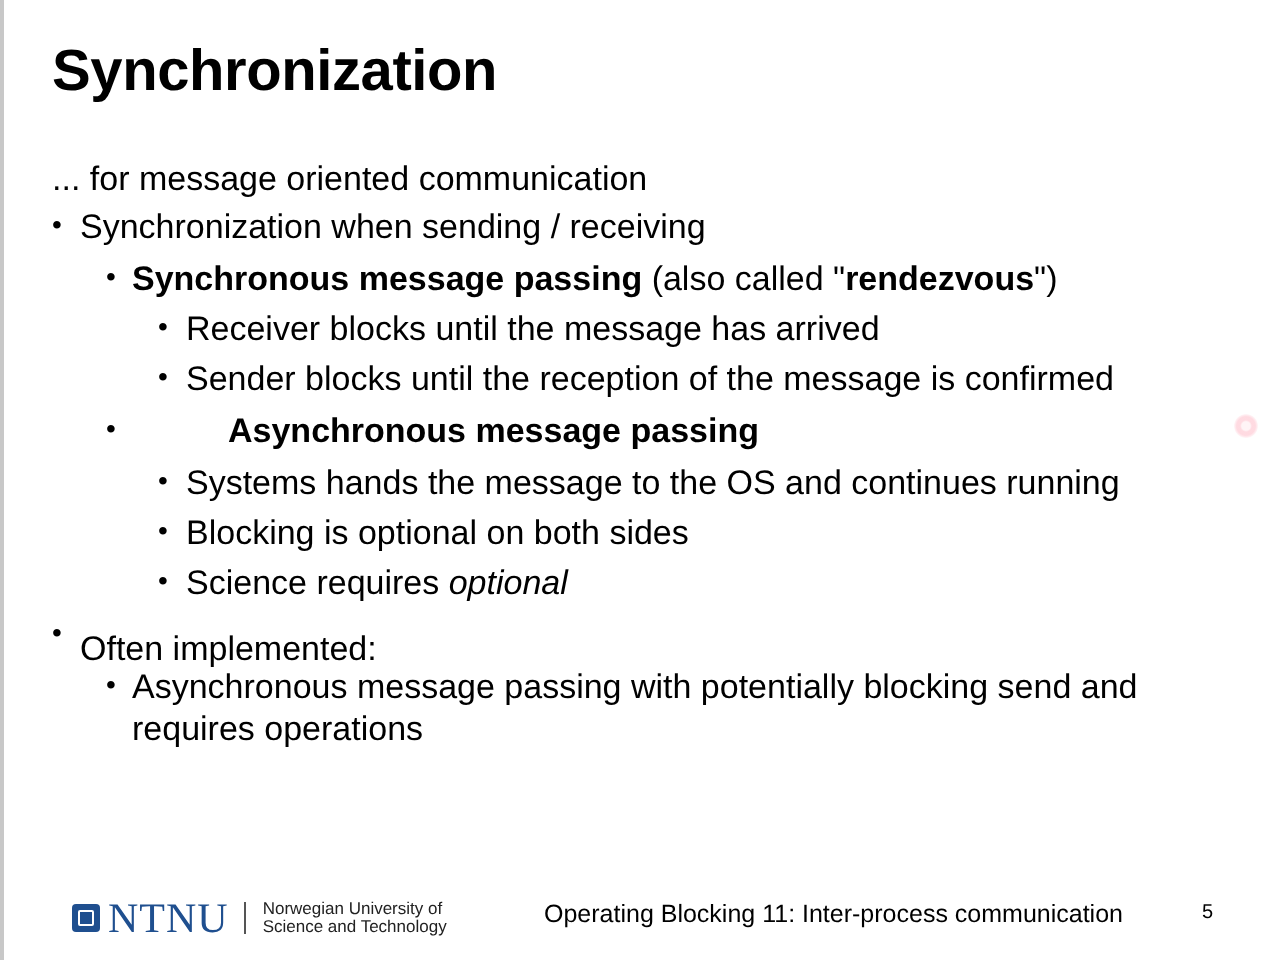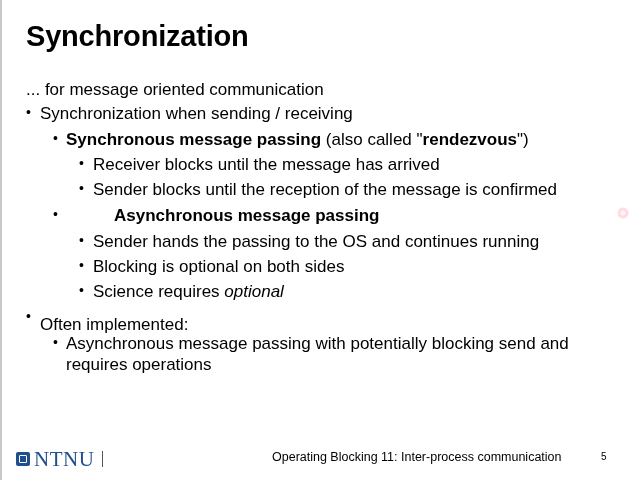--- a/index.html
+++ b/index.html
@@ -18,21 +18,21 @@
       font-size: 29px; font-weight: bold; letter-spacing: -0.2px;
     }
     .content { position: absolute; left: 0; top: 78px; width: 640px; }
     .line {
       position: absolute; font-size: 17px; line-height: 20px; white-space: nowrap;
     }
     .bullet { position: absolute; font-size: 14px; }
     .b { font-weight: bold; text-align: right; }
     .i { font-style: italic; }
     .footer-logo {
-      position: absolute; left: 16px; top: 449px; display: flex; align-items: center;
+      position: absolute; left: 36px; top: 449px; display: flex; align-items: center;
     }
     .logo-box {
       width: 14px; height: 14px; background: #1f4f8f; border-radius: 2px;
       display: flex; align-items: center; justify-content: center;
     }
     .logo-box-inner {
       width: 6px; height: 6px; border: 1.5px solid #fff; border-radius: 1px;
     }
     .logo-text {
       font-family: "Liberation Serif", serif; font-size: 21px; color: #1f4f8f;
@@ -72,21 +72,21 @@
   <span class="bullet" style="left:79px; top:77px;">•</span>
   <div class="line" style="left:93px; top:77px;">Receiver blocks until the message has arrived</div>
 
   <span class="bullet" style="left:79px; top:102px;">•</span>
   <div class="line" style="left:93px; top:102px;">Sender blocks until the reception of the message is confirmed</div>
 
   <span class="bullet" style="left:53px; top:128px;">•</span>
   <div class="line b" style="left:66px; top:128px;margin-left:48px;">Asynchronous message passing</div>
 
   <span class="bullet" style="left:79px; top:154px;">•</span>
-  <div class="line" style="left:93px; top:154px;">Sender hands the passing to the OS and continues running</div>
+  <div class="line" style="left:93px; top:154px;">Systems hands the message to the OS and continues running</div>
 
   <span class="bullet" style="left:79px; top:179px;">•</span>
   <div class="line" style="left:93px; top:179px;">Blocking is optional on both sides</div>
 
   <span class="bullet" style="left:79px; top:204px;">•</span>
   <div class="line" style="left:93px; top:204px;">
     <span>Science requires </span><span class="i">optional</span>
   </div>
 
   <span class="bullet" style="left:26px; top:230px;">•</span>
@@ -98,16 +98,20 @@
 </div>
 
 <div class="pointer-dot"></div>
 
 <div class="footer-logo">
   <div class="logo-box">
       <div class="logo-box-inner"></div>
     </div>
   <div class="logo-text">NTNU</div>
   <div class="logo-sep"></div>
+  <div class="logo-sub">
+    <div>Norwegian University of</div>
+    <div>Science and Technology</div>
+  </div>
 </div>
 
 <div class="footer-course">Operating Blocking 11: Inter-process communication</div>
 <div class="footer-page">5</div>
 
 </body></html>

